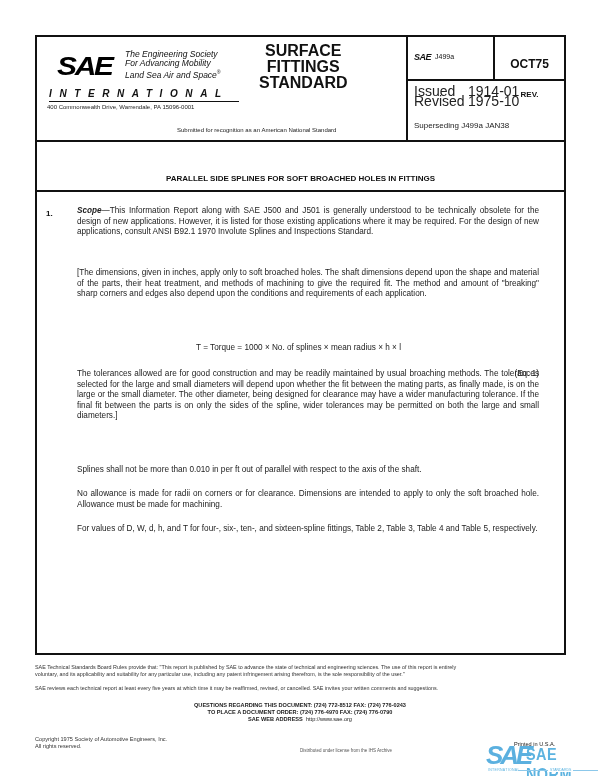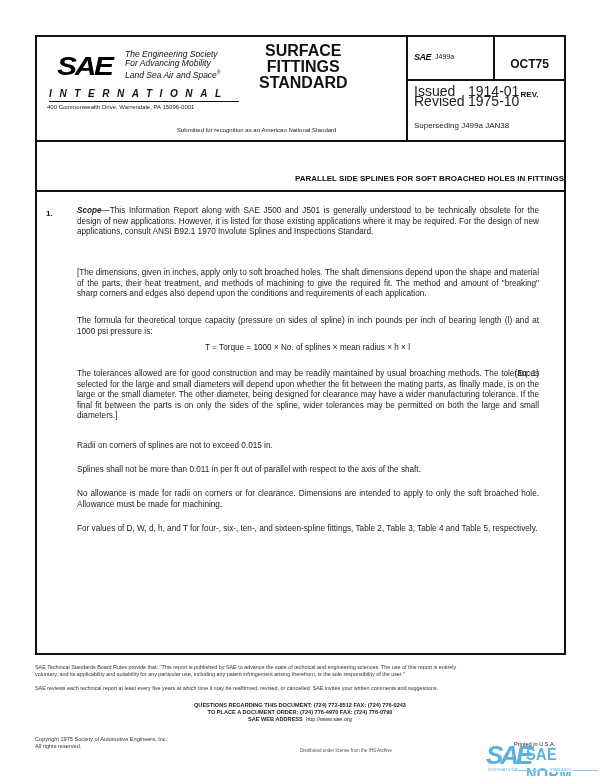--- a/index.html
+++ b/index.html
@@ -30,29 +30,29 @@
   .rev .l1 { position: absolute; left: 0; width: 69px; top: 9px; font-size: 8px; font-weight: bold; margin-top: 44px; }
   .rev .l2 { position: absolute; left: 0; width: 69px; top: 20px; font-size: 12px; font-weight: bold; }
 
   .dates { position: absolute; left: 6px; top: 49px; font-size: 14px; line-height: 10px; color: #222; }
   .dates .row { display: flex; }
   .dates .k { width: 54px; }
   .superseding { position: absolute; left: 6px; top: 84px; font-size: 8px; color: #222; white-space: nowrap; }
 
   
   .title-band { position: absolute; left: 0; top: 105px; width: 527px; height: 50px; border-bottom: 2px solid #111; }
-  .doc-title { position: absolute; left: 0; width: 527px; top: 32px; text-align: right; font-size: 8px; font-weight: bold; color: #111; }
+  .doc-title { position: absolute; left: 0; width: 527px; top: 32px; text-align: center; font-size: 8px; font-weight: bold; color: #111; }
 
   
   .body { position: absolute; left: 0; top: 155px; width: 527px; height: 461px; }
   .sec-num { position: absolute; left: 9px; top: 17px; font-size: 8px; font-weight: bold; }
   .para { position: absolute; left: 40px; width: 462px; font-size: 8.2px; line-height: 10.5px; text-align: justify; color: #222; }
   .para b { font-style: italic; }
   .eq { position: absolute; left: 40px; width: 462px; top: 151px; font-size: 8.2px; color: #222; }
-  .eq .expr { position: absolute; left: 128px; text-align: center; }
+  .eq .expr { position: absolute; left: 119px; text-align: center; }
   .eq .lbl { position: absolute; right: 0; margin-top: 26px; }
 
   
   .foot-note { position: absolute; left: 35px; font-size: 5.4px; line-height: 7px; color: #333; width: 540px; white-space: nowrap; }
   .contact { position: absolute; left: 0; width: 600px; top: 702px; text-align: center; font-size: 5.6px; line-height: 7px; font-weight: bold; color: #222; }
   .contact .url { font-weight: normal; }
   .copyright { position: absolute; left: 35px; top: 736px; font-size: 5.6px; line-height: 7px; color: #333; }
   .legal { position: absolute; left: 300px; top: 748px; font-size: 4.5px; color: #555; }
   .printed { position: absolute; left: 514px; top: 741px; font-size: 5.6px; color: #222; z-index: 3; }
   .wm { position: absolute; left: 486px; top: 740px; width: 114px; height: 34px; }
@@ -114,28 +114,26 @@
   </div>
 
   <div class="title-band">
     <div class="doc-title">PARALLEL SIDE SPLINES FOR SOFT BROACHED HOLES IN FITTINGS</div>
   </div>
 
   <div class="body">
     <div class="sec-num">1.</div>
     <div class="para" style="top:14px"><b>Scope</b><span>—This Information Report along with SAE J500 and J501 is generally understood to be technically obsolete for the design of new applications. However, it is listed for those existing applications where it may be required. For the design of new applications, consult ANSI B92.1 1970 Involute Splines and Inspections Standard.</span></div>
     <div class="para" style="top:76px">[The dimensions, given in inches, apply only to soft broached holes. The shaft dimensions depend upon the shape and material of the parts, their heat treatment, and methods of machining to give the required fit. The method and amount of "breaking" sharp corners and edges also depend upon the conditions and requirements of each application.</div>
-    <div class="para" style="top:124px">The formula for theoretical torque capacity (pressure on sides of spline) in inch pounds per inch of bearing length (l) and at 1000 psi pressure is:</div>
     <div class="eq">
       <span class="expr">T = Torque = 1000 × No. of splines × mean radius × h × l</span>
       <span class="lbl">(Eq. 1)</span>
     </div>
     <div class="para" style="top:177px">The tolerances allowed are for good construction and may be readily maintained by usual broaching methods. The tolerances selected for the large and small diameters will depend upon whether the fit between the mating parts, as finally made, is on the large or the small diameter. The other diameter, being designed for clearance may have a wider manufacturing tolerance. If the final fit between the parts is on only the sides of the spline, wider tolerances may be permitted on both the large and small diameters.]</div>
-    <div class="para" style="top:249px">Radii on corners of splines are not to exceed 0.015 in.</div>
-    <div class="para" style="top:273px">Splines shall not be more than 0.011 in per ft out of parallel with respect to the axis of the shaft.</div>
+    <div class="para" style="top:273px">Splines shall not be more than 0.010 in per ft out of parallel with respect to the axis of the shaft.</div>
     <div class="para" style="top:297px">No allowance is made for radii on corners or for clearance. Dimensions are intended to apply to only the soft broached hole. Allowance must be made for machining.</div>
     <div class="para" style="top:332px">For values of D, W, d, h, and T for four-, six-, ten-, and sixteen-spline fittings, Table 2, Table 3, Table 4 and Table 5, respectively.</div>
   </div>
 </div>
 
 <div class="foot-note" style="top:664px">
   <div>SAE Technical Standards Board Rules provide that: "This report is published by SAE to advance the state of technical and engineering sciences. The use of this report is entirely</div>
   <div>voluntary, and its applicability and suitability for any particular use, including any patent infringement arising therefrom, is the sole responsibility of the user."</div>
 </div>
 <div class="foot-note" style="top:685px">SAE reviews each technical report at least every five years at which time it may be reaffirmed, revised, or cancelled. SAE invites your written comments and suggestions.</div>

